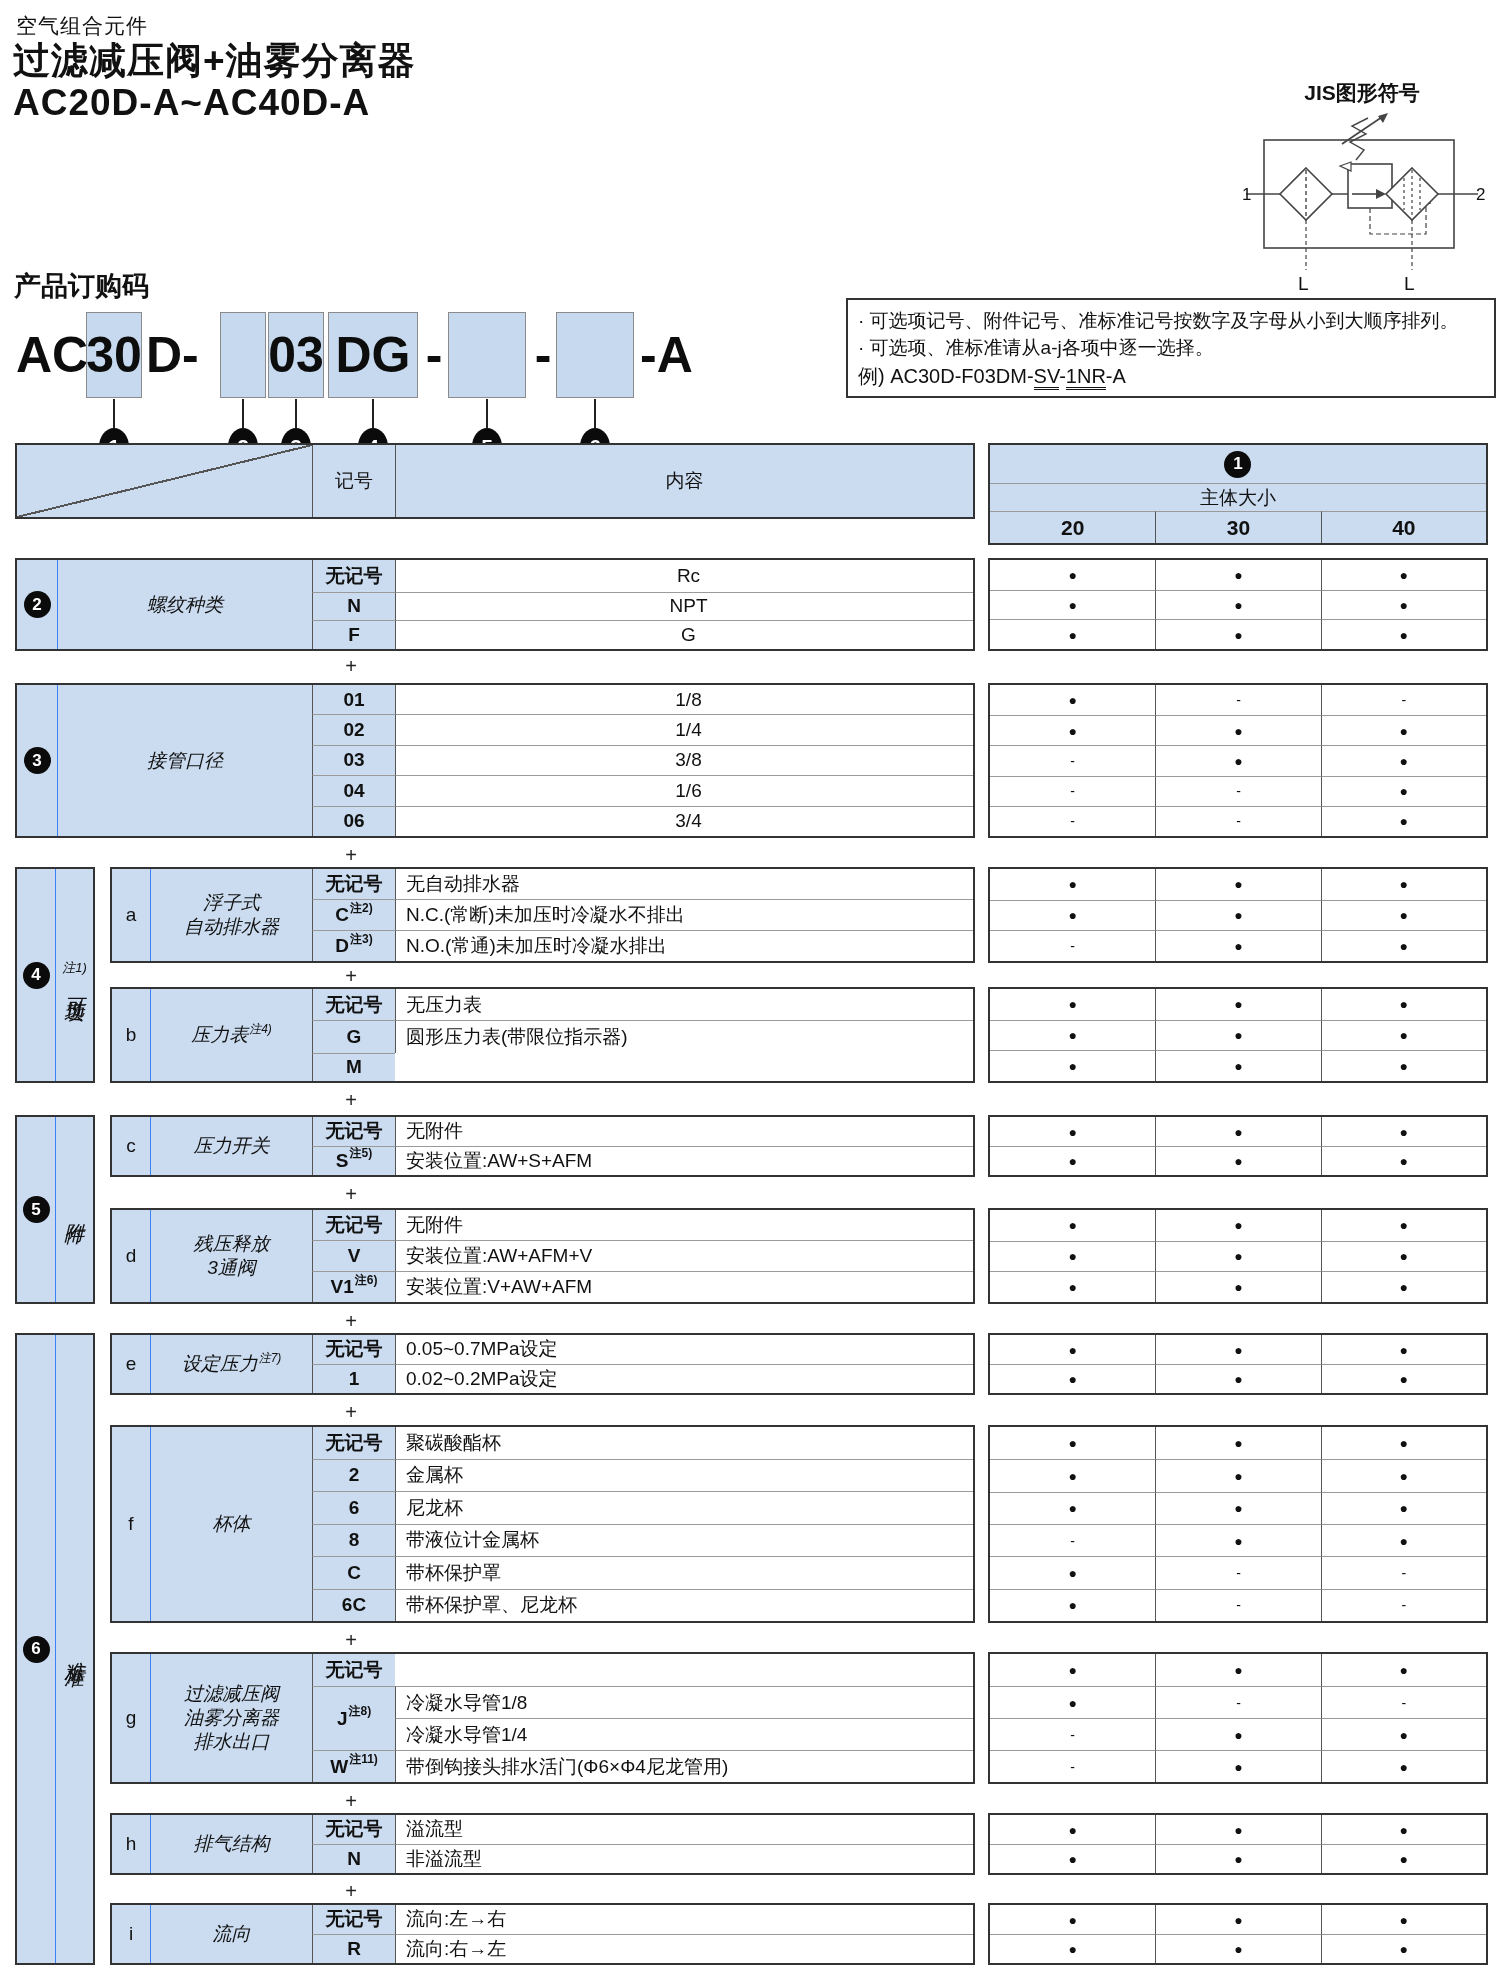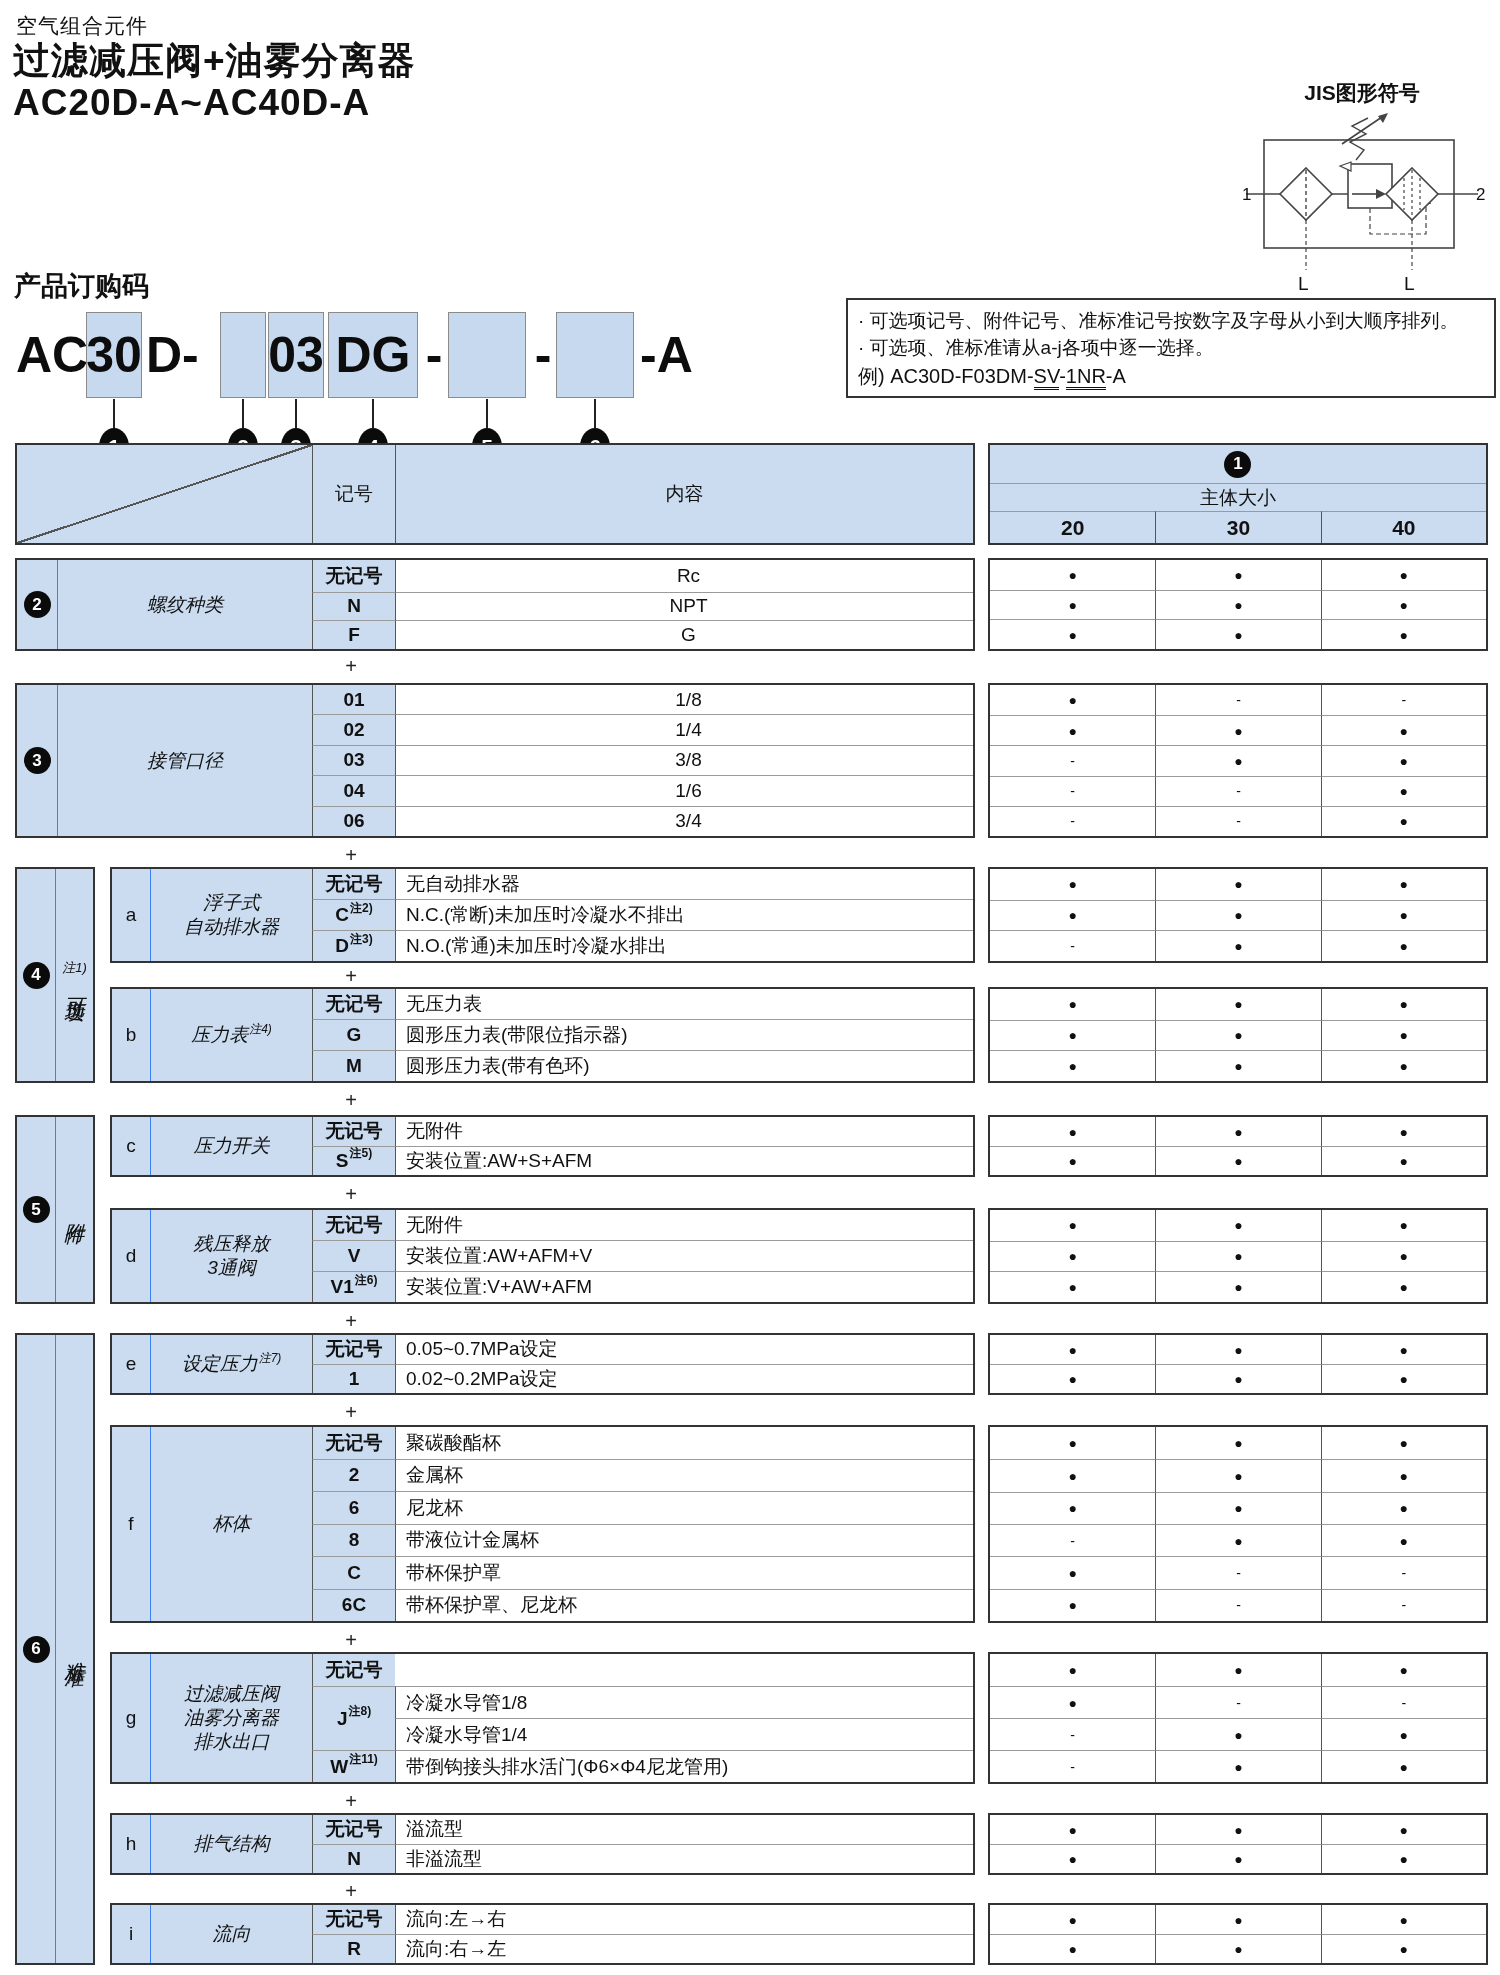--- a/index.html
+++ b/index.html
@@ -117,21 +117,21 @@
   <div class="balloon" style="left:358px">4</div>
   <div class="balloon" style="left:472px">5</div>
   <div class="balloon" style="left:580px">6</div>
 
   <div class="abs notebox">
     <div>· 可选项记号、附件记号、准标准记号按数字及字母从小到大顺序排列。</div>
     <div>· 可选项、准标准请从a-j各项中逐一选择。</div>
     <div class="exline"><span>例) AC30D-F03DM-</span><span class="ul">SV</span><span>-</span><span class="ul">1NR</span><span>-A</span></div>
   </div>
 
-  <div class="lt" style="top:443px;height:102px;grid-template-columns:295px 83px 1fr">
+  <div class="lt" style="top:443px;height:76px;grid-template-columns:295px 83px 1fr">
     <div class="c diag"></div>
     <div class="c bg bl">记号</div>
     <div class="c bg bl">内容</div>
   </div>
   <div class="dt" style="top:443px;height:102px;grid-template-rows:38px 28px 1fr">
     <div class="c bg" style="grid-column:1/span 3">
         <span class="badge">1</span>
       </div>
     <div class="c bg bt" style="grid-column:1/span 3">主体大小</div>
     <div class="c bg bt bfont">20</div>
@@ -267,21 +267,20 @@
         <span>无记号</span>
       </div>
     <div class="c v">无压力表</div>
     <div class="c k bt">
         <span>G</span>
       </div>
     <div class="c v bt">圆形压力表(带限位指示器)</div>
     <div class="c k bt">
         <span>M</span>
       </div>
-    <div class="c v bt">圆形压力表(带有色环)</div>
   </div>
   <div class="dt" style="top:987px;height:96px;grid-auto-rows:1fr">
     <div class="dc">●</div>
     <div class="dc bl">●</div>
     <div class="dc bl">●</div>
     <div class="dc bt">●</div>
     <div class="dc bl bt">●</div>
     <div class="dc bl bt">●</div>
     <div class="dc bt">●</div>
     <div class="dc bl bt">●</div>

